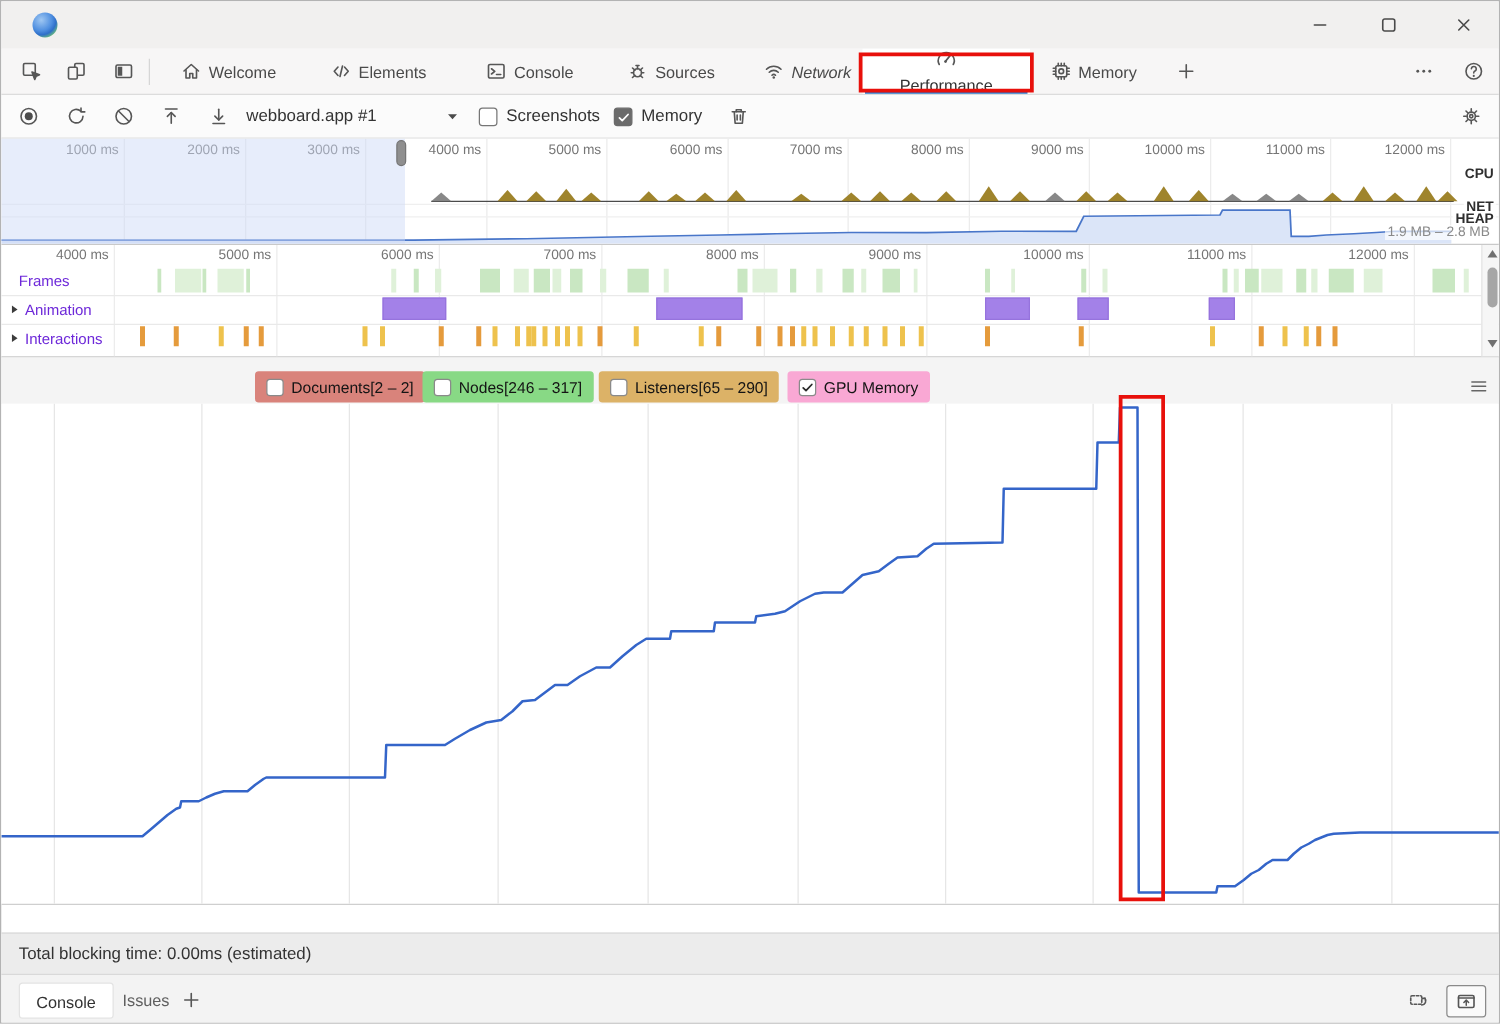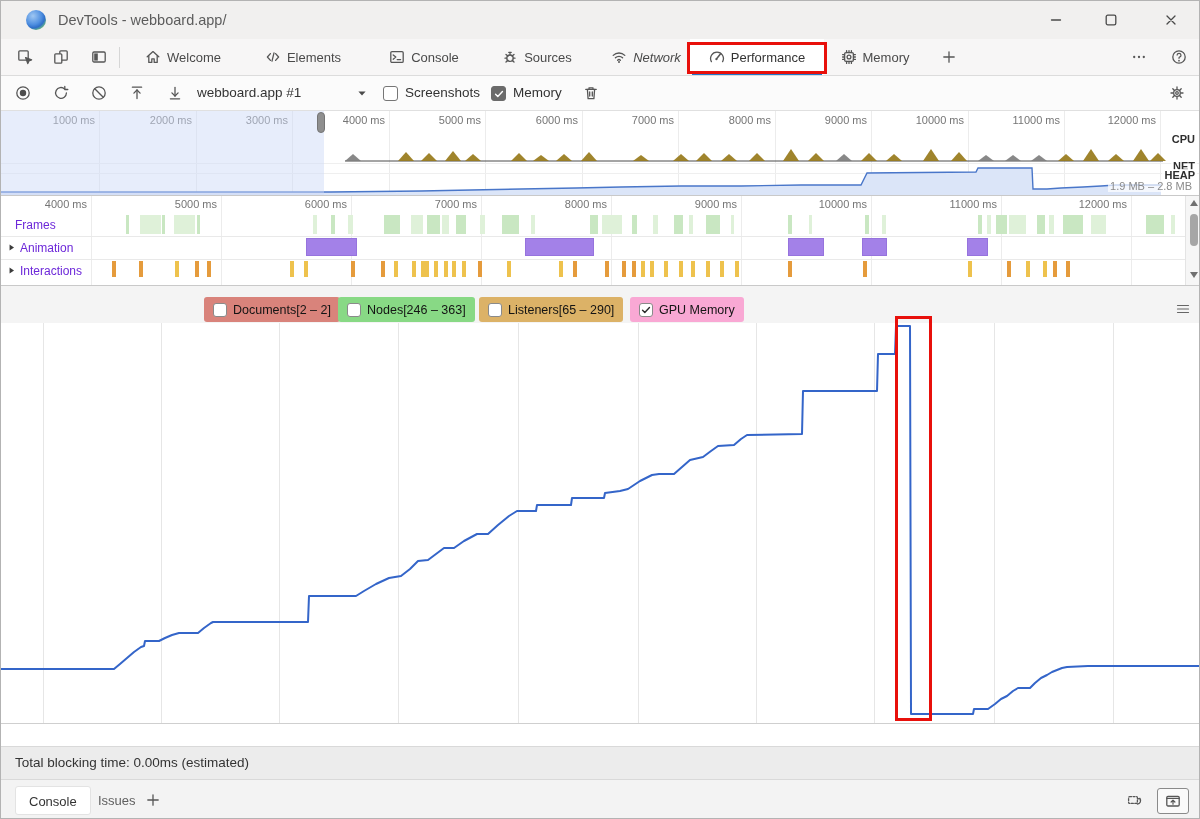--- a/index.html
+++ b/index.html
@@ -70,21 +70,20 @@
   .dtab.active{background:#ffffff;color:#333;border-radius:3px;border:1px solid #e3e3e3;box-sizing:border-box;}
   .dicon{position:absolute;display:flex;align-items:center;justify-content:center;cursor:pointer;}
 </style>
 </head>
 <body>
 
 <div id="app">
 
   <div id="titlebar">
     <div id="app-logo"></div>
-    <div id="title-text">DevTools - webboard.app/</div>
     <div class="wc" style="left:1032px">
         <svg width="16" height="16" viewBox="0 0 16 16" fill="none" stroke="#565656" stroke-width="1.3" stroke-linecap="round" stroke-linejoin="round">
           <path d="M3.5 8 H12.5" stroke="#4a4a4a"></path>
         </svg>
       </div>
     <div class="wc" style="left:1087px">
         <svg width="16" height="16" viewBox="0 0 16 16" fill="none" stroke="#565656" stroke-width="1.3" stroke-linecap="round" stroke-linejoin="round">
           <rect x="3.2" y="3.2" width="9.6" height="9.6" rx="1.6" stroke="#4a4a4a"></rect>
         </svg>
       </div>
@@ -140,21 +139,21 @@
           <span style="display: flex;">
             <svg width="16" height="16" viewBox="0 0 16 16" fill="none" stroke="#565656" stroke-width="1.3" stroke-linecap="round" stroke-linejoin="round">
               <path d="M2.2 6.4 A8.2 8.2 0 0 1 13.8 6.4"></path>
               <path d="M4.4 8.8 A5.1 5.1 0 0 1 11.6 8.8"></path>
               <path d="M6.6 11.2 A2 2 0 0 1 9.4 11.2"></path>
               <circle cx="8" cy="13" r="1" fill="#565656" stroke="none"></circle>
             </svg>
           </span>
           <span>Network</span>
         </div>
-        <div class="tab active" style="left: 689px; width: 134px;">
+        <div class="tab active" style="left: 689px; width: 134px; flex-direction: column;">
           <span style="display: flex;">
             <svg width="16" height="16" viewBox="0 0 16 16" fill="none" stroke="#565656" stroke-width="1.3" stroke-linecap="round" stroke-linejoin="round">
               <path d="M2.4 12.6 A6.4 6.4 0 1 1 13.6 12.6"></path>
               <path d="M7.6 9.8 L11.6 4.8" stroke-width="1.5"></path>
               <circle cx="7.4" cy="10.2" r="1.1" fill="#565656" stroke="none"></circle>
             </svg>
           </span>
           <span>Performance</span>
           <div class="underline"></div>
         </div>
@@ -462,21 +461,21 @@
   <div id="legendbar">
     <div id="legend-menu"><svg width="16" height="16" viewBox="0 0 16 16" fill="none" stroke="#565656" stroke-width="1.3" stroke-linecap="round" stroke-linejoin="round">
           <path d="M2.5 4.5 H13.5 M2.5 8 H13.5 M2.5 11.5 H13.5" stroke-width="1.2" stroke="#666"></path>
         </svg></div>
       <div class="pill" style="left: 203px; background: rgb(217, 131, 123);">
         <span class="pillcb"></span>
         <span>Documents[2 – 2]</span>
       </div>
       <div class="pill" style="left: 337px; background: rgb(136, 217, 133);">
         <span class="pillcb"></span>
-        <span>Nodes[246 – 363]</span>
+        <span>Nodes[246 – 317]</span>
       </div>
       <div class="pill" style="left: 478px; background: rgb(220, 178, 103);">
         <span class="pillcb"></span>
         <span>Listeners[65 – 290]</span>
       </div>
       <div class="pill" style="left: 629px; background: #f9a8d4;">
         <span class="pillcb">
           <svg width="12" height="12" viewBox="0 0 16 16" fill="none" stroke="#565656" stroke-width="1.3" stroke-linecap="round" stroke-linejoin="round">
             <path d="M3.4 8.4 L6.4 11.3 L12.6 4.8" stroke="#2b2b2b" stroke-width="1.9"></path>
           </svg>

